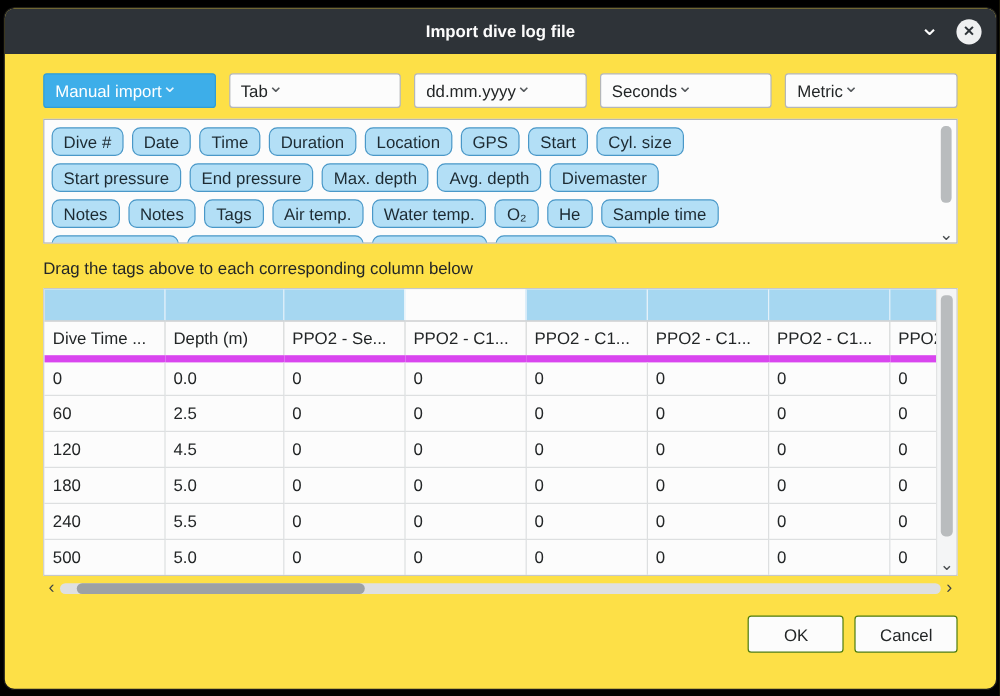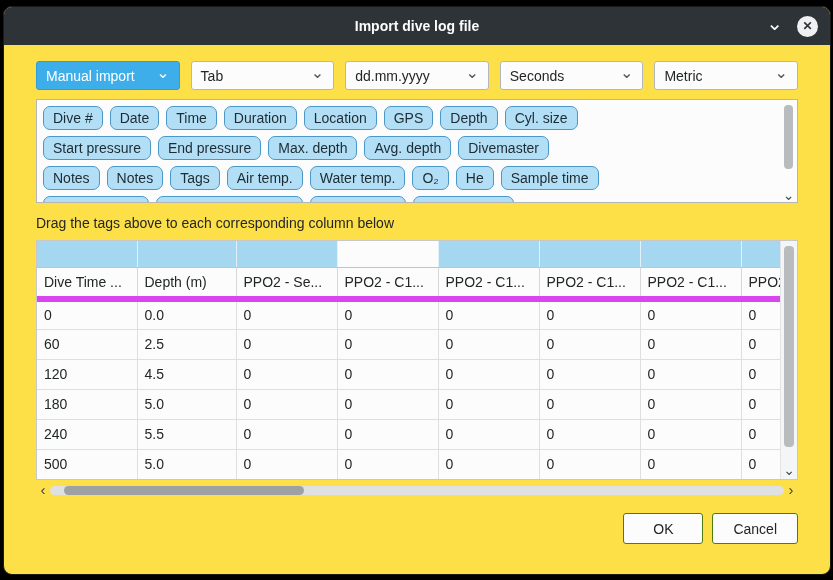--- a/index.html
+++ b/index.html
@@ -13,21 +13,21 @@
   .tb-actions{position:absolute;right:12px;top:0;height:38px;display:flex;align-items:center;gap:14px;}
   .tb-chevron{font-size:20px;line-height:14px;color:#fcfcfc;cursor:pointer;margin-top:-6px;}
   .tb-close{width:21px;height:21px;border-radius:50%;background:#eff0f1;color:#2e3338;display:flex;
             align-items:center;justify-content:center;font-size:12px;font-weight:bold;cursor:pointer;}
 
   .content{padding:16px 32px 0 32px;}
 
   
   .combo-row{display:flex;gap:11px;}
   .combo{flex:1;height:29px;background:#fcfcfc;border:1px solid #b4b6b8;border-radius:3px;
-         display:flex;align-items:center;justify-content:space-between;padding:0 9px;font-size:14px;color:#232627;cursor:pointer;box-sizing:border-box;}
+         display:flex;align-items:center;padding:0 9px;font-size:14px;color:#232627;cursor:pointer;box-sizing:border-box;}
   .combo .combo-arrow{font-size:16px;line-height:8px;color:#54585b;margin-top:-6px;}
   .combo.active{background:#3daee9;border-color:#2f9dd6;color:#fff;}
   .combo.active .combo-arrow{color:#eaf6fd;}
 
   
   .tag-area{margin-top:9px;background:#fcfcfc;border:1px solid #b4b6b8;height:104px;position:relative;
             overflow:hidden;box-sizing:border-box;padding:6px 22px 0 6px;}
   .tag-row{display:flex;gap:7px;margin-bottom:6px;align-items:center;}
   .tag{background:#b3dff6;border:1px solid #4a98c8;border-radius:7px;padding:2px 9px;font-size:14px;
        color:#1d2b33;white-space:nowrap;cursor:grab;line-height:18px;}
@@ -105,21 +105,21 @@
 
       <div class="tag-area">
         <div id="tag-rows">
             <div class="tag-row">
               <span class="tag">Dive #</span>
               <span class="tag">Date</span>
               <span class="tag">Time</span>
               <span class="tag">Duration</span>
               <span class="tag">Location</span>
               <span class="tag">GPS</span>
-              <span class="tag">Depth</span>
+              <span class="tag">Start</span>
               <span class="tag">Cyl. size</span>
             </div>
             <div class="tag-row">
               <span class="tag">Start pressure</span>
               <span class="tag">End pressure</span>
               <span class="tag">Max. depth</span>
               <span class="tag">Avg. depth</span>
               <span class="tag">Divemaster</span>
             </div>
             <div class="tag-row">

